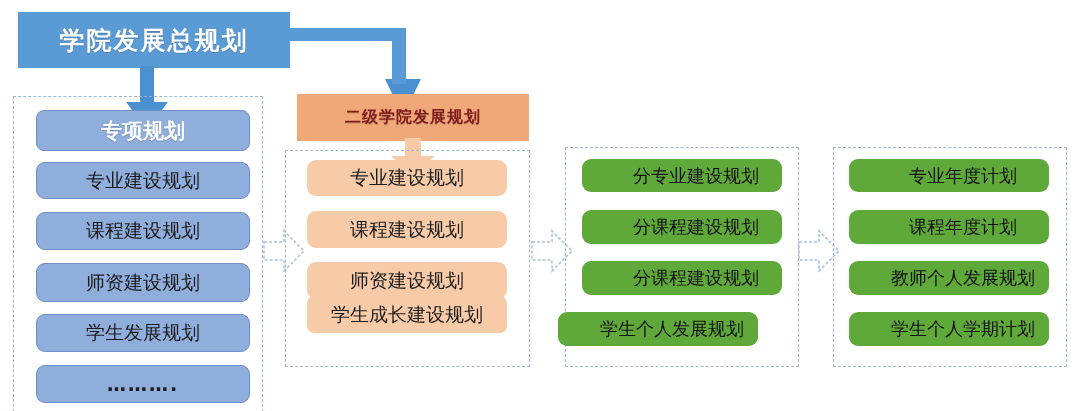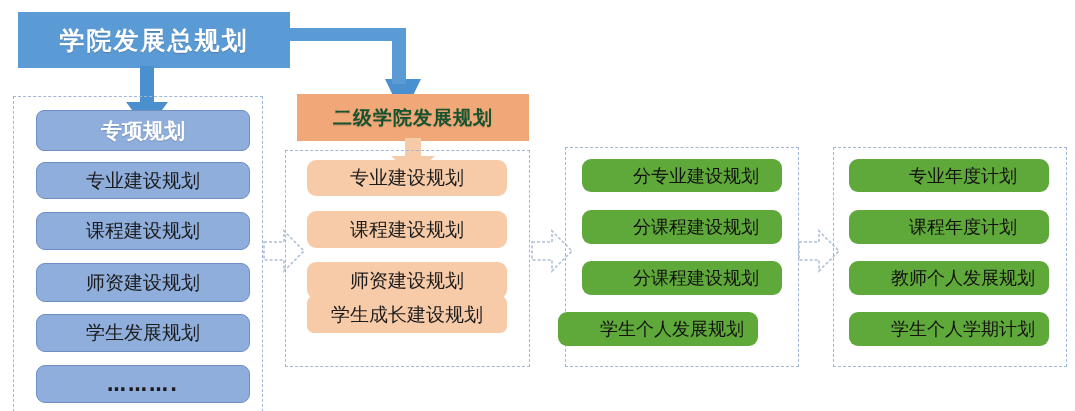--- a/index.html
+++ b/index.html
@@ -38,21 +38,21 @@
 
   .node.peach{background:#F7CBA8;border:none;}
   .node.peach span{color:#1b1b1b;font-size:19px;}
 
   .node.green{background:#5FA83A;border:none;padding-left:28px;}
   .node.green span{color:#111111;font-size:18px;}
 
   
   .orange-head{position:absolute;left:297px;top:94px;width:232px;height:47px;
     background:#F0A878;display:flex;align-items:center;justify-content:center;}
-  .orange-head span{color:#14532d;font-size:19px;font-weight:bold;letter-spacing:1px;
+  .orange-head span{color:#7f1d1d;font-size:16px;font-weight:bold;letter-spacing:1px;
     text-shadow:0 1px 1px rgba(0,0,0,.15);}
 
   .arrow-down-peach{position:absolute;left:389px;top:138px;width:48px;height:38px;}
 
   
   .chev{position:absolute;width:44px;height:46px;}
 
   .dots{letter-spacing:2px;font-size:19px;color:#1b1b1b;font-weight:bold;}
 </style>
 </head>

